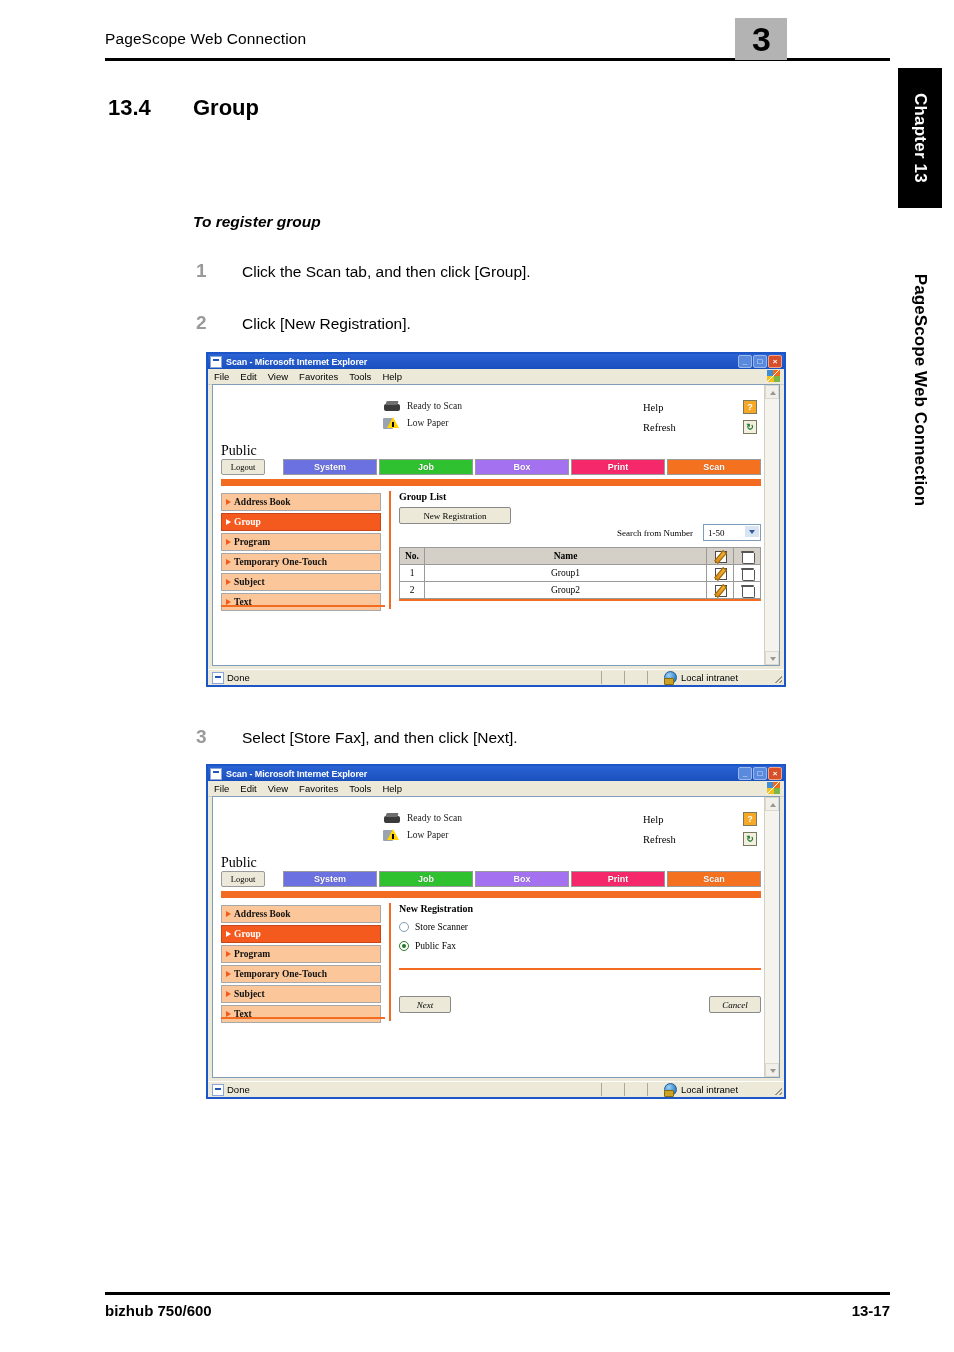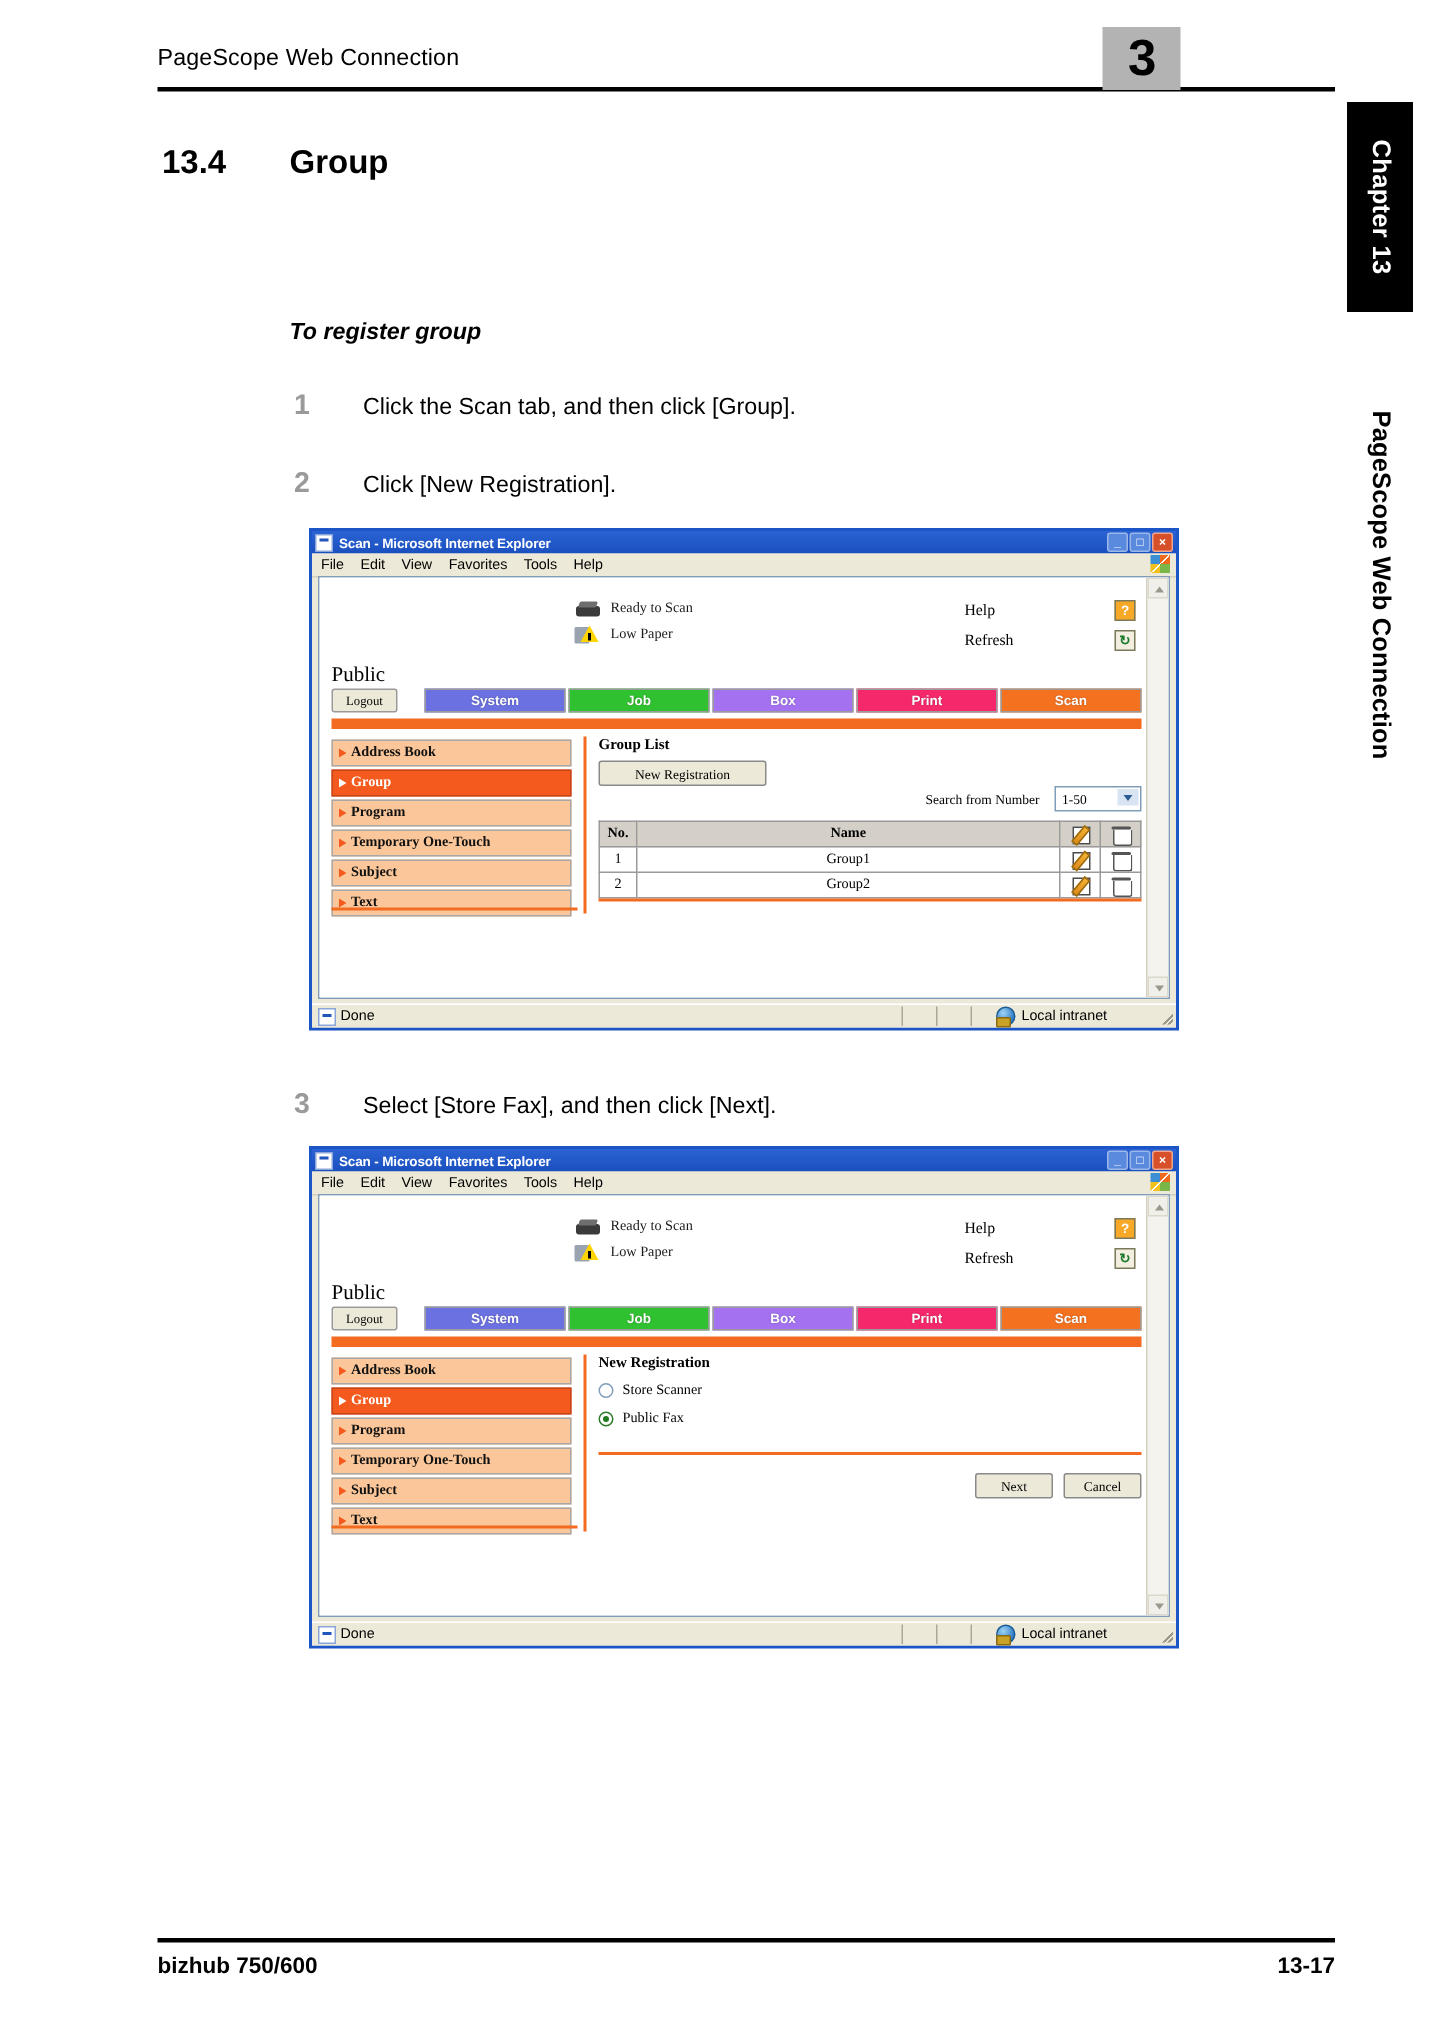--- a/index.html
+++ b/index.html
@@ -261,21 +261,21 @@
   .radio{
     width:10px;height:10px;border-radius:50%;border:1px solid #7f9db9;background:#fff;
     flex:none;position:relative;box-sizing:border-box;
   }
   .radio.on{border-color:#2c7a2c;}
   .radio.on:after{
     content:"";position:absolute;left:2px;top:2px;width:4px;height:4px;border-radius:50%;background:#1e7a1e;
   }
   .radio-lbl{font-family:"Liberation Serif",serif;font-size:9.5px;}
   .form-rule{height:2px;background:#f26b21;margin-top:14px;}
-  .form-btns{display:flex;justify-content:flex-end;gap:7px;margin-top:12px;}
+  .form-btns{display:flex;justify-content:space-between;gap:7px;margin-top:26px;font-style:italic;}
   .btn-sm{
     min-width:38px;height:15px;border:1px solid #8a8a8a;border-radius:2px;background:#ece9d8;
     font-size:9px;display:flex;align-items:center;justify-content:center;padding:0 6px;
     font-family:"Liberation Serif",serif;
   }
 </style>
 </head>
 <body>
 
 <div class="page">

